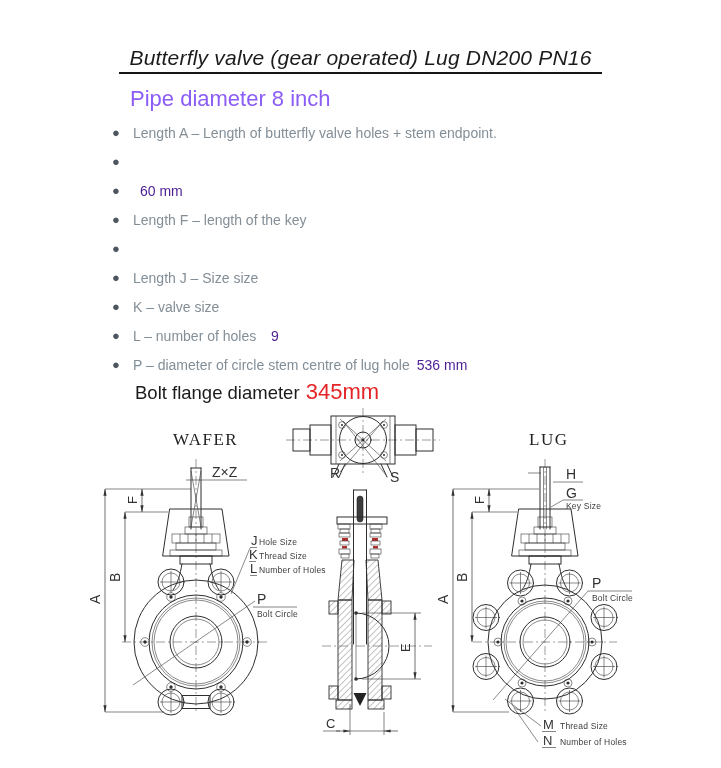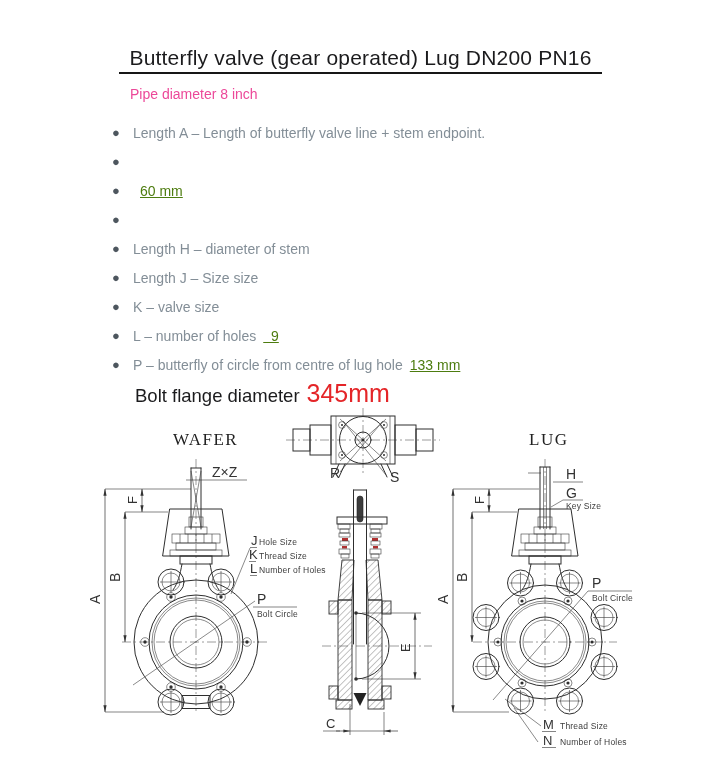--- a/index.html
+++ b/index.html
@@ -1,28 +1,28 @@
 <!DOCTYPE html>
 <html><head>
 <meta charset="utf-8">
 <style>
   html,body{margin:0;padding:0;background:#ffffff;}
   #page{position:relative;width:721px;height:768px;background:#ffffff;overflow:hidden;
         font-family:"Liberation Sans",sans-serif;}
   
-  #title-wrap{position:absolute;top:46px;left:0;width:721px;text-align:center;}
+  #title-wrap{position:absolute;top:46px;left:0;width:721px;text-align:center;font-style:italic;}
   #doc-title{display:inline-block;font-size:21px;color:#1b1b1d;letter-spacing:.2px;
              border-bottom:2px solid #161616;padding:0 10px 2px 10px;}
-  #doc-subtitle{position:absolute;top:86px;left:130px;font-size:14px;color:#ec4899;}
+  #doc-subtitle{position:absolute;top:86px;left:130px;font-size:22px;color:#8b5cf6;}
   ul.spec-list{position:absolute;top:118px;left:112px;margin:0;padding:0;list-style:none;width:560px;}
   ul.spec-list li{height:29px;display:flex;align-items:center;font-size:14px;color:#838e97;}
   ul.spec-list li .dot{width:21px;color:#4d565e;font-size:13px;}
-  ul.spec-list li .val{color:#4d7c0f;margin-left:.5em;white-space:pre;text-decoration:underline;}
+  ul.spec-list li .val{color:#4c1d95;margin-left:.5em;white-space:pre;}
   #flange-line{position:absolute;top:379px;left:135px;font-size:18.5px;color:#1b1b1d;}
-  #flange-line .val{color:#e42528;font-size:25px;margin-left:.28em;}
+  #flange-line .val{color:#e42528;font-size:22px;margin-left:.28em;}
   
   #drawing{position:absolute;top:403px;left:0;}
   svg{display:block;}
   .ln{stroke:#2e2e2e;stroke-width:1;fill:none;stroke-linecap:round;}
   .thin{stroke:#3a3a3a;stroke-width:.6;fill:none;}
   .cl{stroke:#4a4a4a;stroke-width:.55;fill:none;stroke-dasharray:9 3 2 3;}
   .dim{stroke:#333;stroke-width:.7;fill:none;marker-start:url(#arr);marker-end:url(#arr);}
   .dimw{stroke:#333;stroke-width:.7;fill:none;}
   .ext{stroke:#333;stroke-width:.6;fill:none;}
   .hat{fill:url(#hatch);stroke:#2e2e2e;stroke-width:.9;}
@@ -39,59 +39,59 @@
 <div id="page">
 
   <div id="title-wrap">
     <span id="doc-title">Butterfly valve (gear operated) Lug DN200 PN16</span>
   </div>
   <div id="doc-subtitle">Pipe diameter 8 inch</div>
 
   <ul class="spec-list">
     <li>
         <span class="dot">●</span>
-        <span>Length A – Length of butterfly valve line + stem endpoint.</span>
+        <span>Length A – Length of butterfly valve holes + stem endpoint.</span>
         <span class="val"></span>
       </li>
     <li>
         <span class="dot">●</span>
         <span class="val"></span>
       </li>
     <li>
         <span class="dot">●</span>
         <span class="val">60 mm</span>
       </li>
     <li>
         <span class="dot">●</span>
-        <span class="val"></span>
-      </li>
-    <li>
-        <span class="dot">●</span>
-        <span>Length H – diameter of stem</span>
+        <span>Length F – length of the key</span>
+        <span class="val"></span>
+      </li>
+    <li>
+        <span class="dot">●</span>
         <span class="val"></span>
       </li>
     <li>
         <span class="dot">●</span>
         <span>Length J – Size size</span>
         <span class="val"></span>
       </li>
     <li>
         <span class="dot">●</span>
         <span>K – valve size</span>
         <span class="val"></span>
       </li>
     <li>
         <span class="dot">●</span>
         <span>L – number of holes</span>
         <span class="val">  9</span>
       </li>
     <li>
         <span class="dot">●</span>
-        <span>P – butterfly of circle from centre of lug hole</span>
-        <span class="val">133 mm</span>
+        <span>P – diameter of circle stem centre of lug hole</span>
+        <span class="val">536 mm</span>
       </li>
   </ul>
 
   <div id="flange-line">
     <span>Bolt flange diameter</span><span class="val">345mm</span>
   </div>
 
   <div id="drawing">
   <svg width="721" height="365" viewBox="0 403 721 365">
     <defs>

